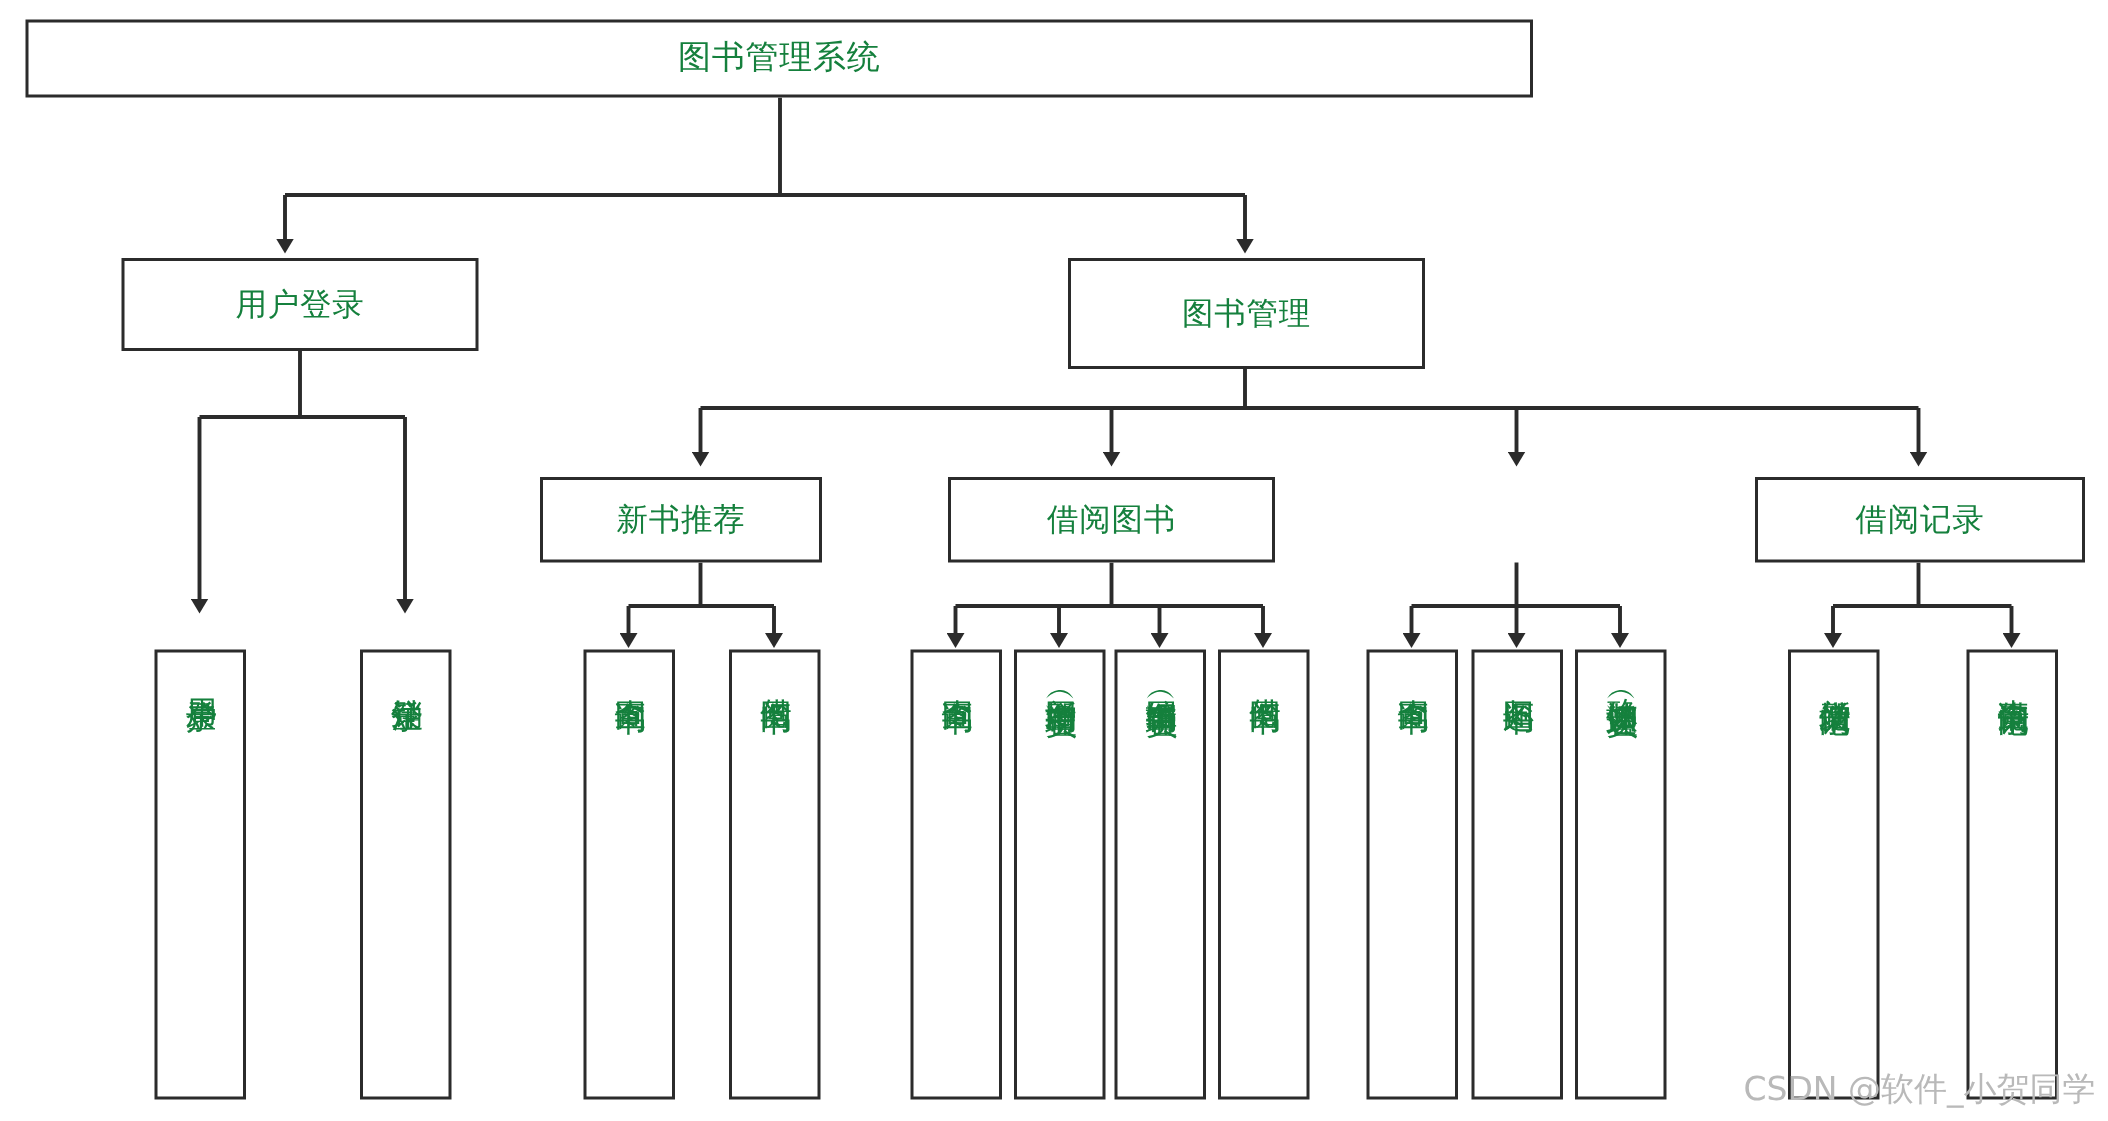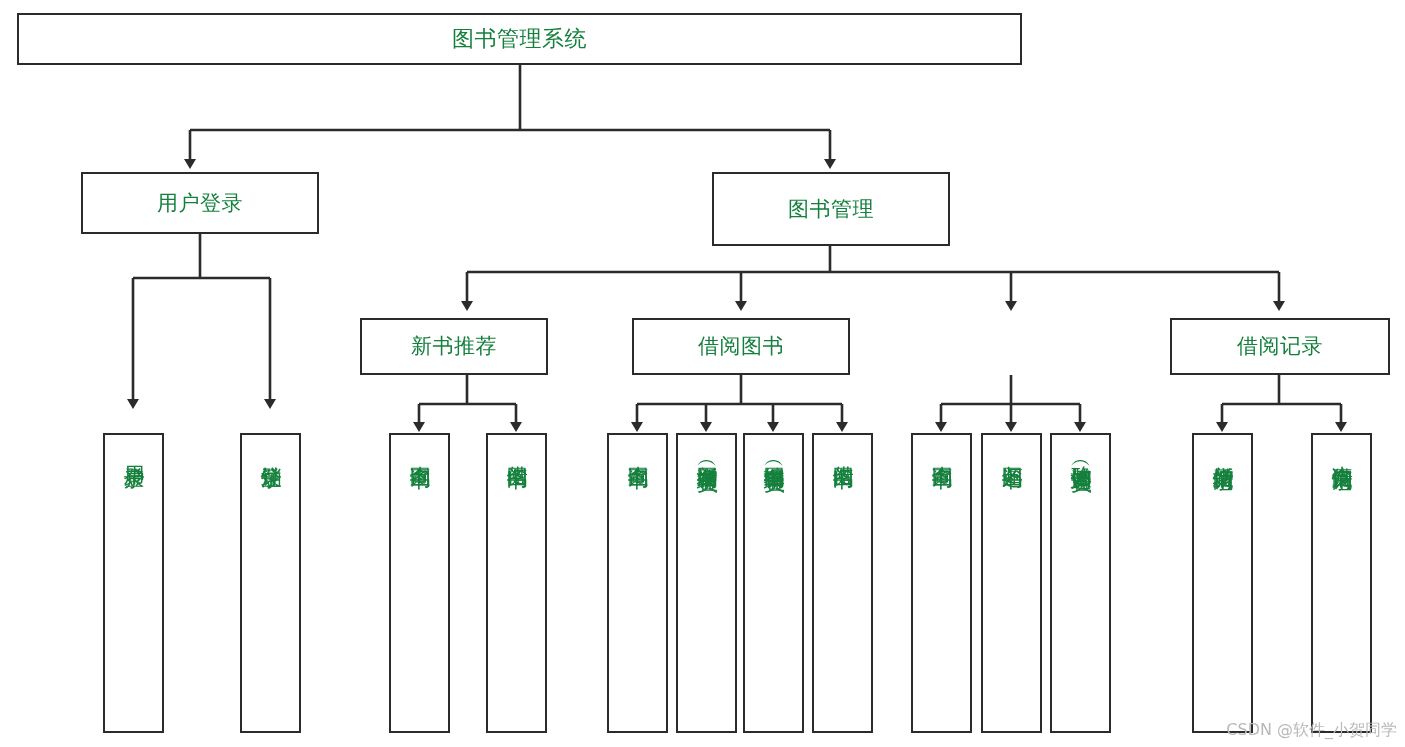--- a/index.html
+++ b/index.html
@@ -57,21 +57,21 @@
     letter-spacing: 1px;
     white-space: nowrap;
   }
   .node.root .label {
     font-size: 22px;
   }
   #watermark {
     position: absolute;
     right: 8px;
     bottom: 6px;
-    font-size: 16px;
+    font-size: 22px;
     color: #b9b9b9;
     z-index: 5;
     white-space: nowrap;
     user-select: none;
   }
 </style>
 </head>
 <body>
 
 <div id="diagram-root">

